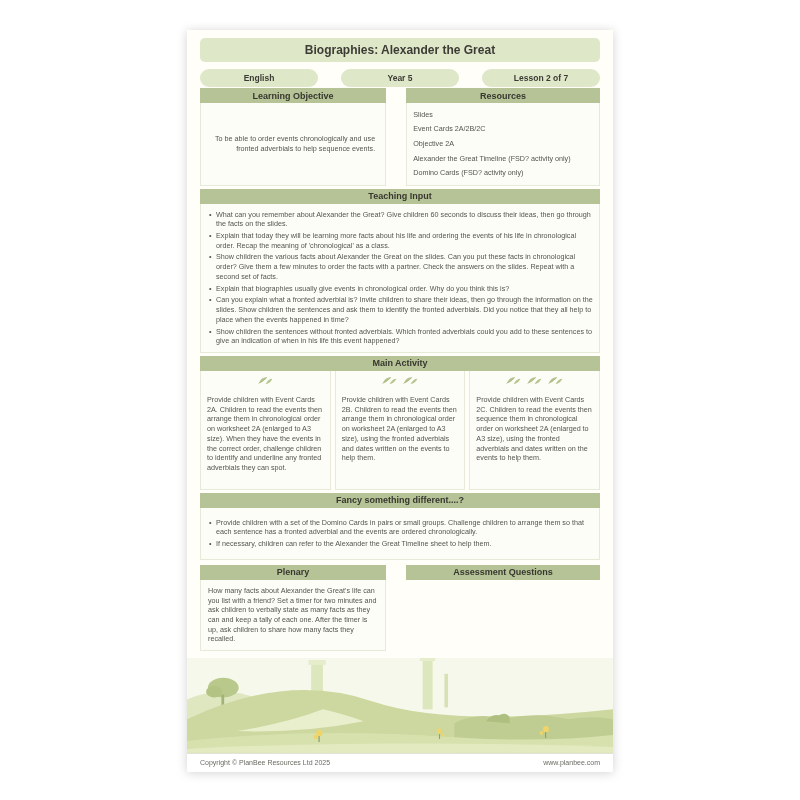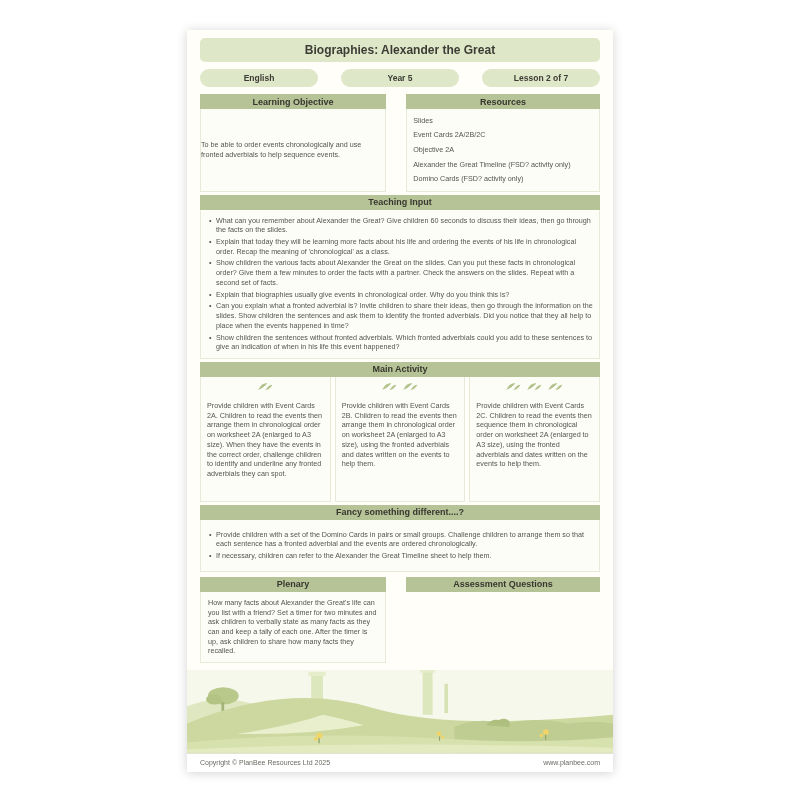--- a/index.html
+++ b/index.html
@@ -15,21 +15,21 @@
     color:#46463f;
     display:flex; flex-direction:column;
   }
 
   .title-bar {
     background:#dfe7c9; border-radius:5px;
     text-align:center; font-weight:bold; font-size:12px; color:#3c3c35;
     padding:5px 0; margin-bottom:7px;
   }
 
-  .pills { display:flex; gap:23px; margin-bottom:7px; }
+  .pills { display:flex; gap:23px; margin-bottom:1px; }
   .pill {
     background:#dfe7c9; border-radius:10px; flex:1;
     text-align:center; font-weight:bold; font-size:8.5px; color:#3c3c35;
     padding:4px 0;
   }
 
   .hdr {
     background:#b5c397; text-align:center; font-weight:bold;
     font-size:9px; color:#37372f; padding:2.5px 0;
   }
@@ -39,37 +39,37 @@
     font-size:7.2px; line-height:1.35; color:#55554e;
     padding:4px 6px;
   }
 
   .two-col { display:flex; gap:20px; margin-bottom:3px; }
   .two-col .col { display:flex; flex-direction:column; }
   .col-left { width:49%; }
   .col-right { width:51%; }
   .col .body-box { flex:1; }
 
-  .lo-body { display:flex; align-items:center; justify-content:center; text-align:left; padding:8px 0; }
+  .lo-body { display:flex; align-items:center; justify-content:center; text-align:right; padding:8px 10px; }
   .res-body div { padding:2.5px 0; }
 
   .section { margin-bottom:3px; }
 
   ul.bullets { list-style:none; }
   ul.bullets li {
     position:relative; padding-left:9px; margin:2px 0;
   }
   ul.bullets li::before {
     content:"•"; position:absolute; left:2px; top:0; color:#55554e;
   }
 
   .three-col { display:flex; gap:4px; }
   .three-col .ma-col {
     flex:1; background:#fdfdf8; border:1px solid #e7ead9; border-top:none;
-    padding:4px 6px 22px 6px; font-size:7.2px; line-height:1.35; color:#55554e;
+    padding:4px 6px 16px 6px; font-size:7.2px; line-height:1.35; color:#55554e;
   }
   .leaf-row { text-align:center; height:16px; margin-bottom:4px; }
   .leaf-row svg { margin:0 2px; }
 
   .plenary-body { padding:6px 7px; }
   .assess-body li { margin:6px 0; }
 
   .landscape { margin:4px -13px 0 -13px; height:96px; overflow:hidden; position:relative; }
   .landscape svg { display:block; width:100%; height:100%; }
 

